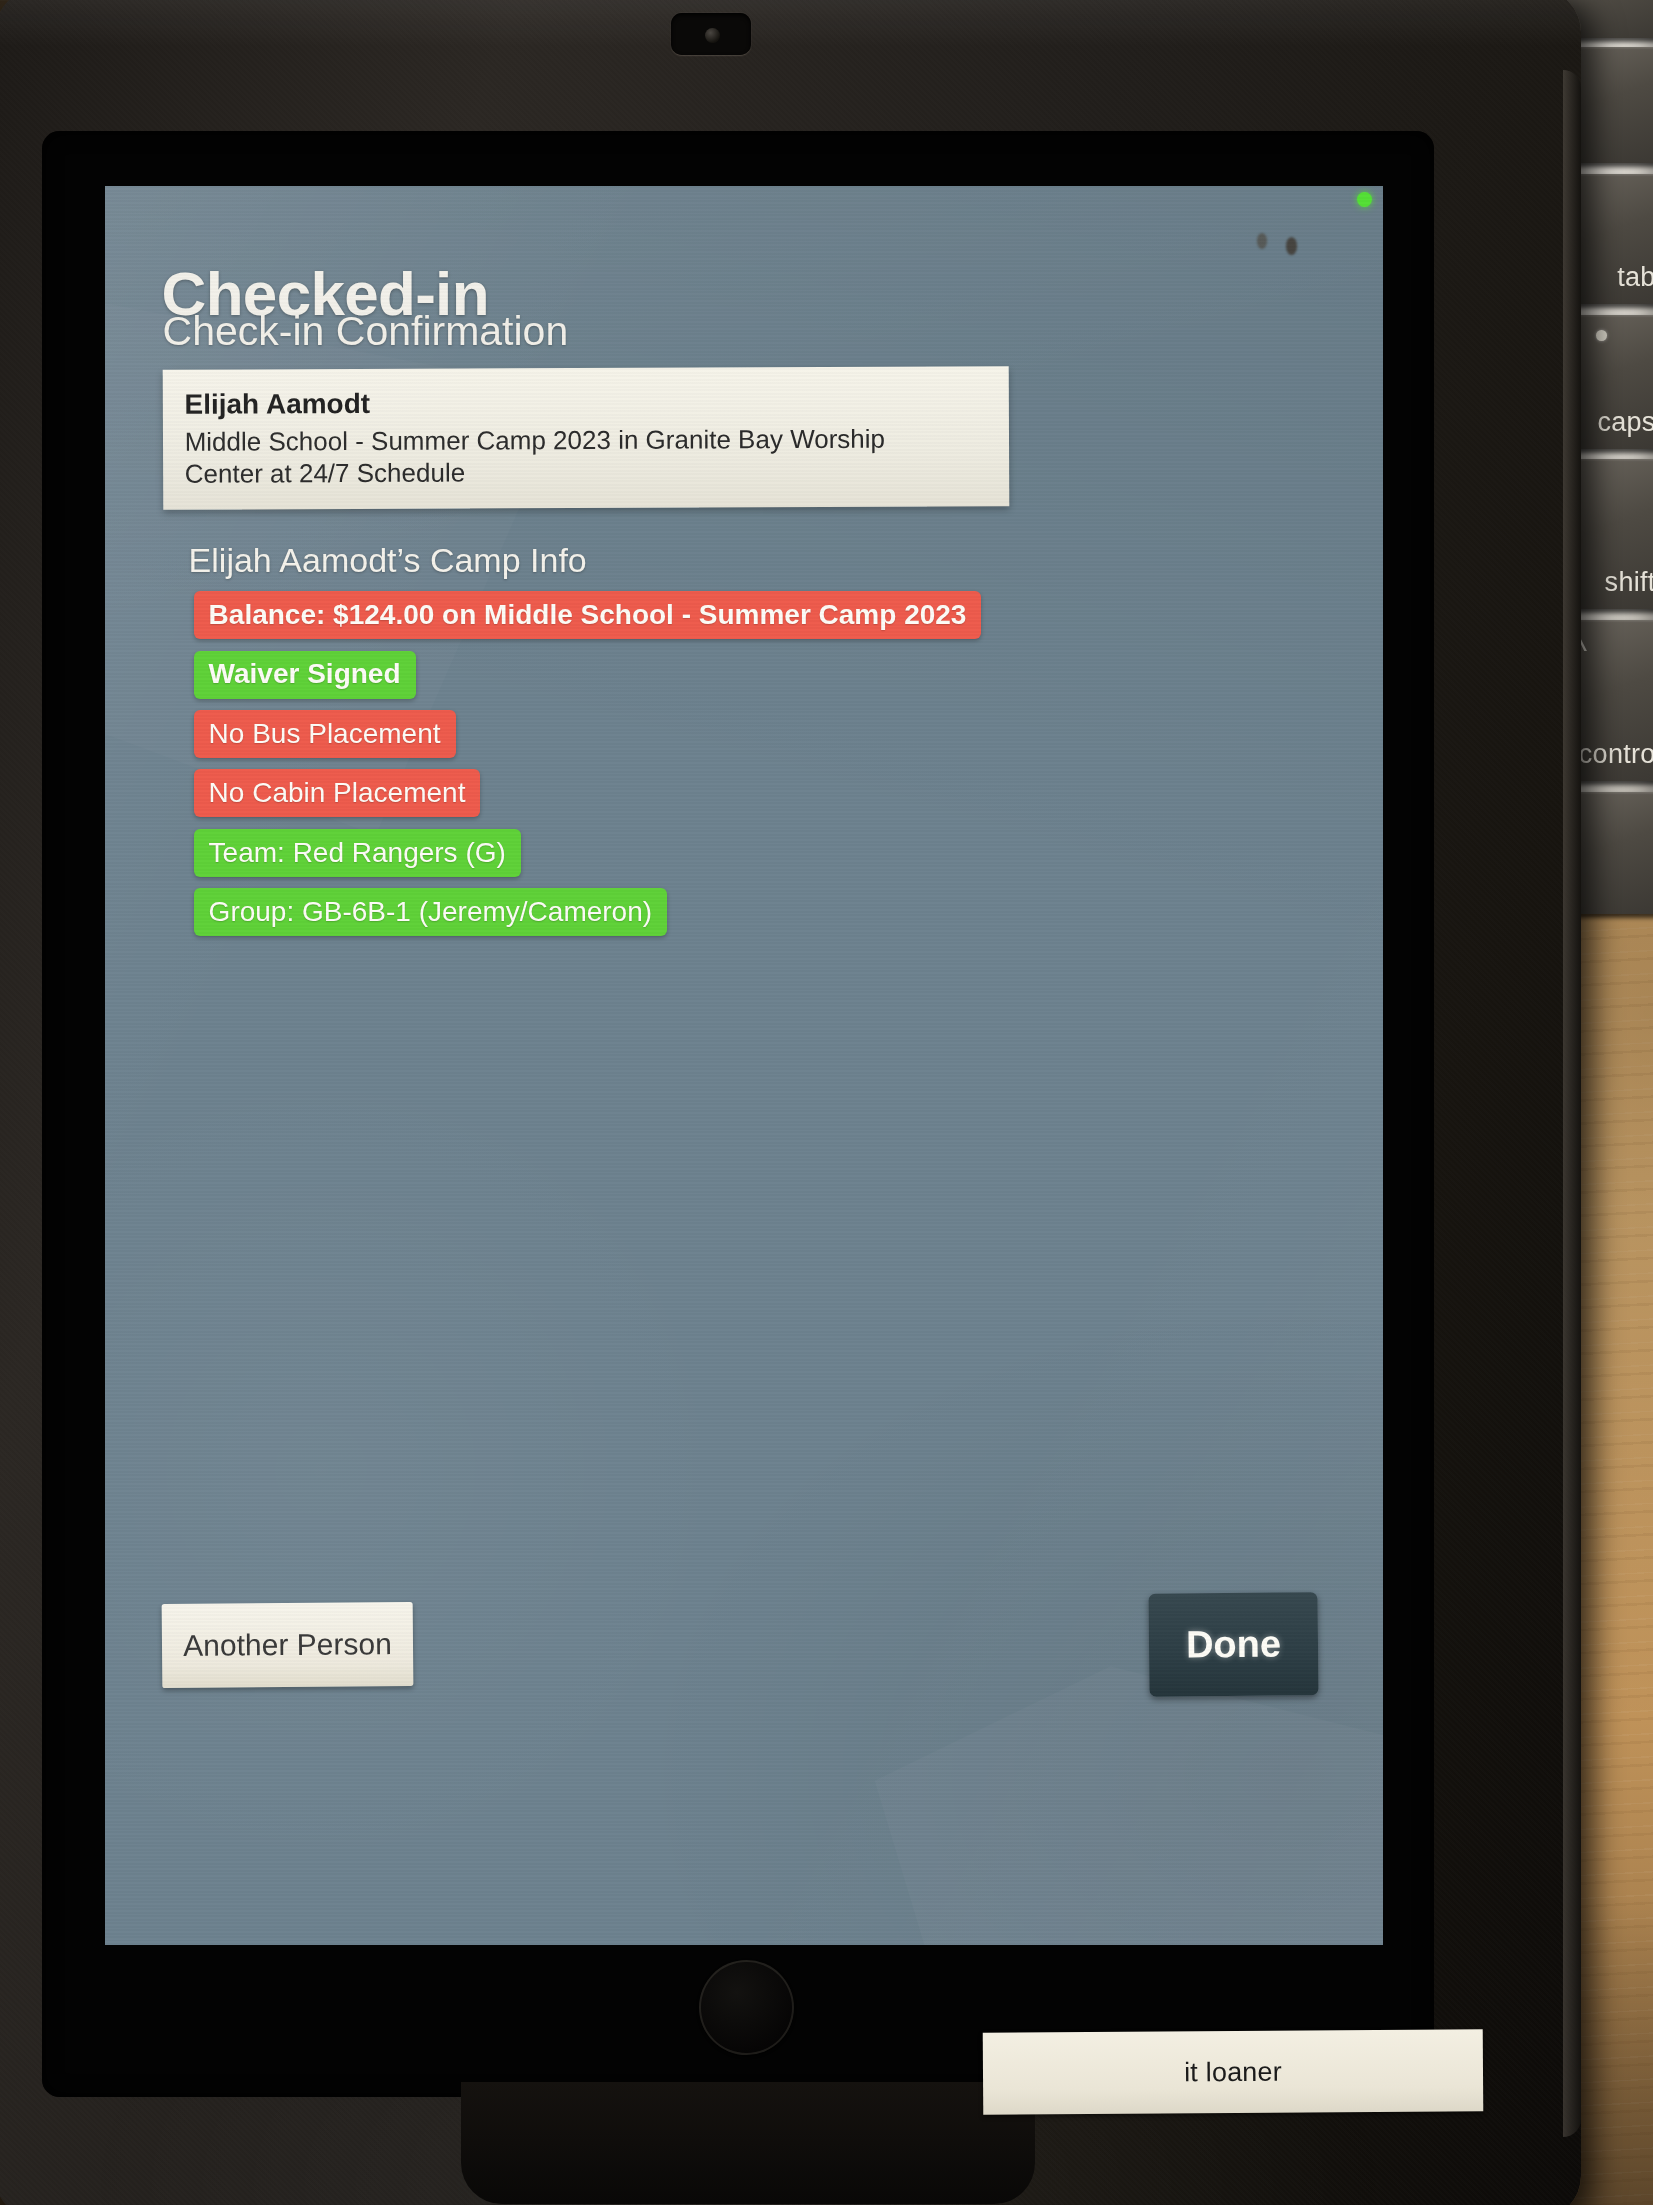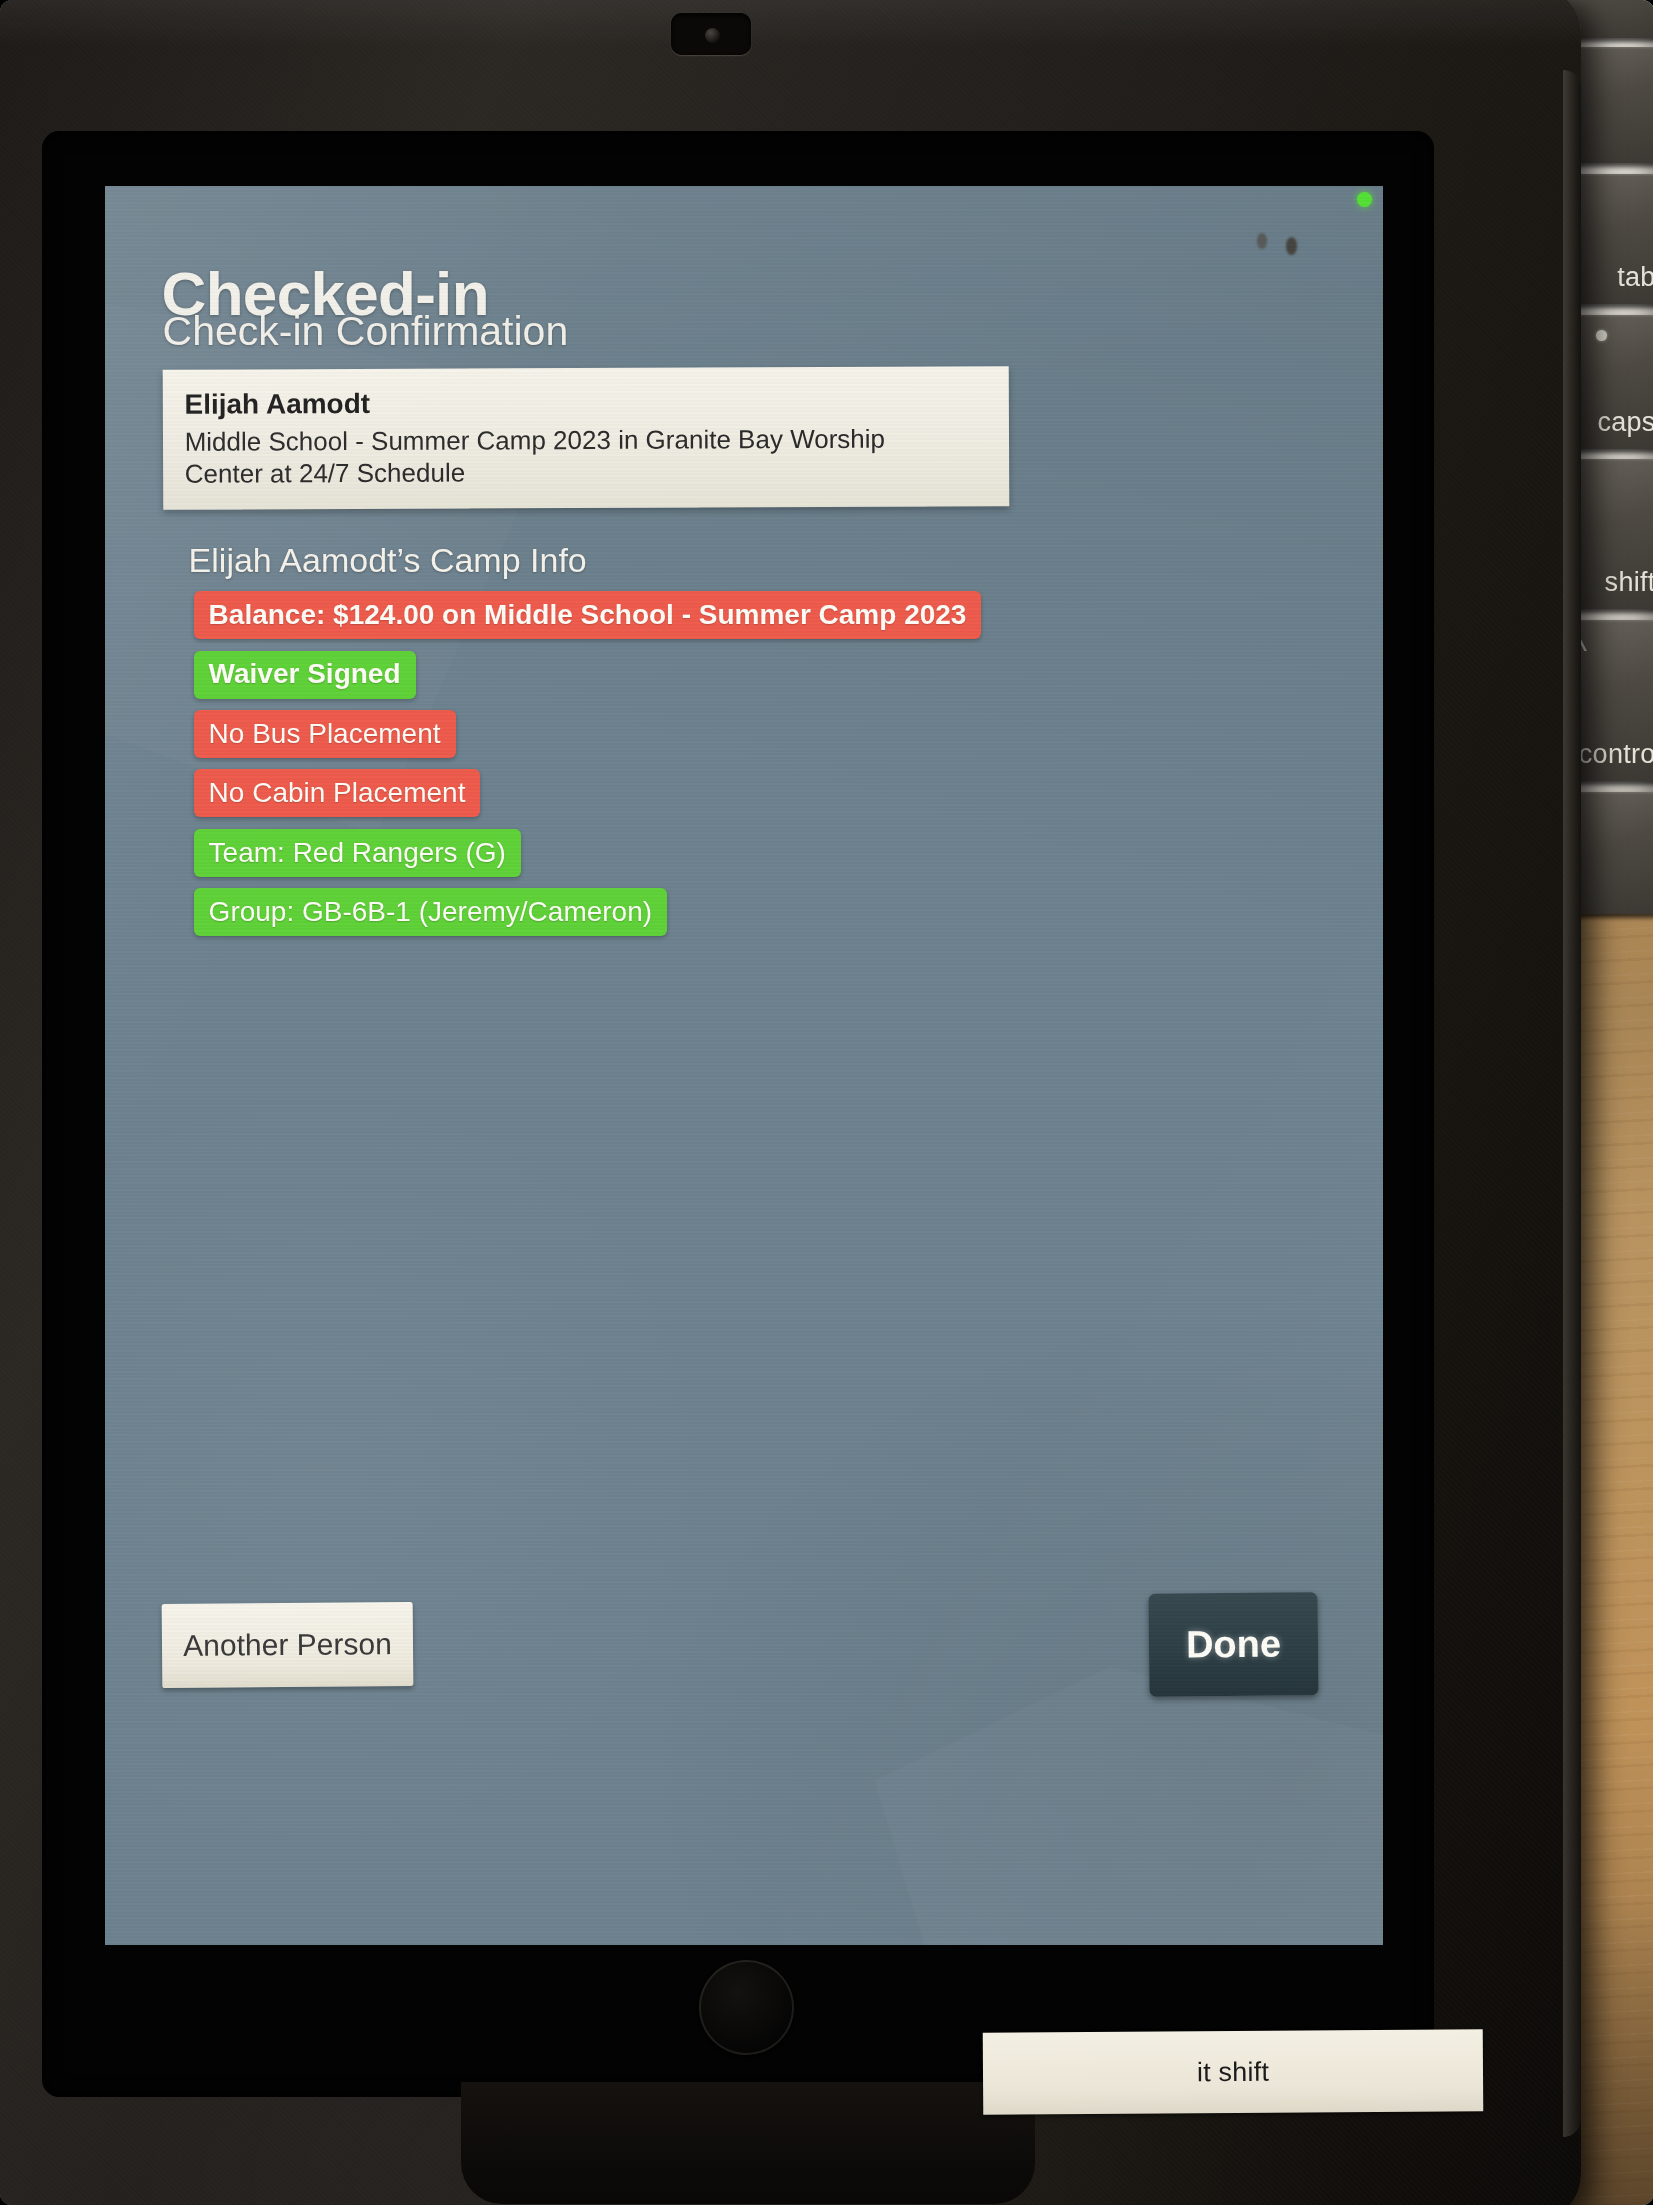--- a/index.html
+++ b/index.html
@@ -14,21 +14,20 @@
     font-family: "Liberation Sans", sans-serif;
   }
 
   
   #scene {
     position: relative;
     width: 1654px;
     height: 2205px;
     background: #0ea5e9;
     overflow: hidden;
-    border-radius: 12px;
   }
 
   
   #desk {
     position: absolute;
     inset: 0;
     background:
       linear-gradient(180deg, #6b5436 0%, #a8804c 14%, #c69a60 34%, #d3a96e 55%, #bf9259 78%, #8d6b41 100%);
   }
   #desk-grain {
@@ -450,21 +449,21 @@
 
     <div id="camera-cutout">
       <div id="camera-lens"></div>
     </div>
 
     <div id="bezel"></div>
     <div id="home-button"></div>
     <div id="case-notch"></div>
 
     <div id="asset-label">
-      <span id="asset-label-text">it shift</span>
+      <span id="asset-label-text">it loaner</span>
     </div>
 
     <div id="screen">
       <div id="screen-bg-art"></div>
       <div id="screen-poly-1"></div>
       <div id="screen-poly-2"></div>
 
       <div id="content">
 
         <h1 id="page-title">Checked-in</h1>

